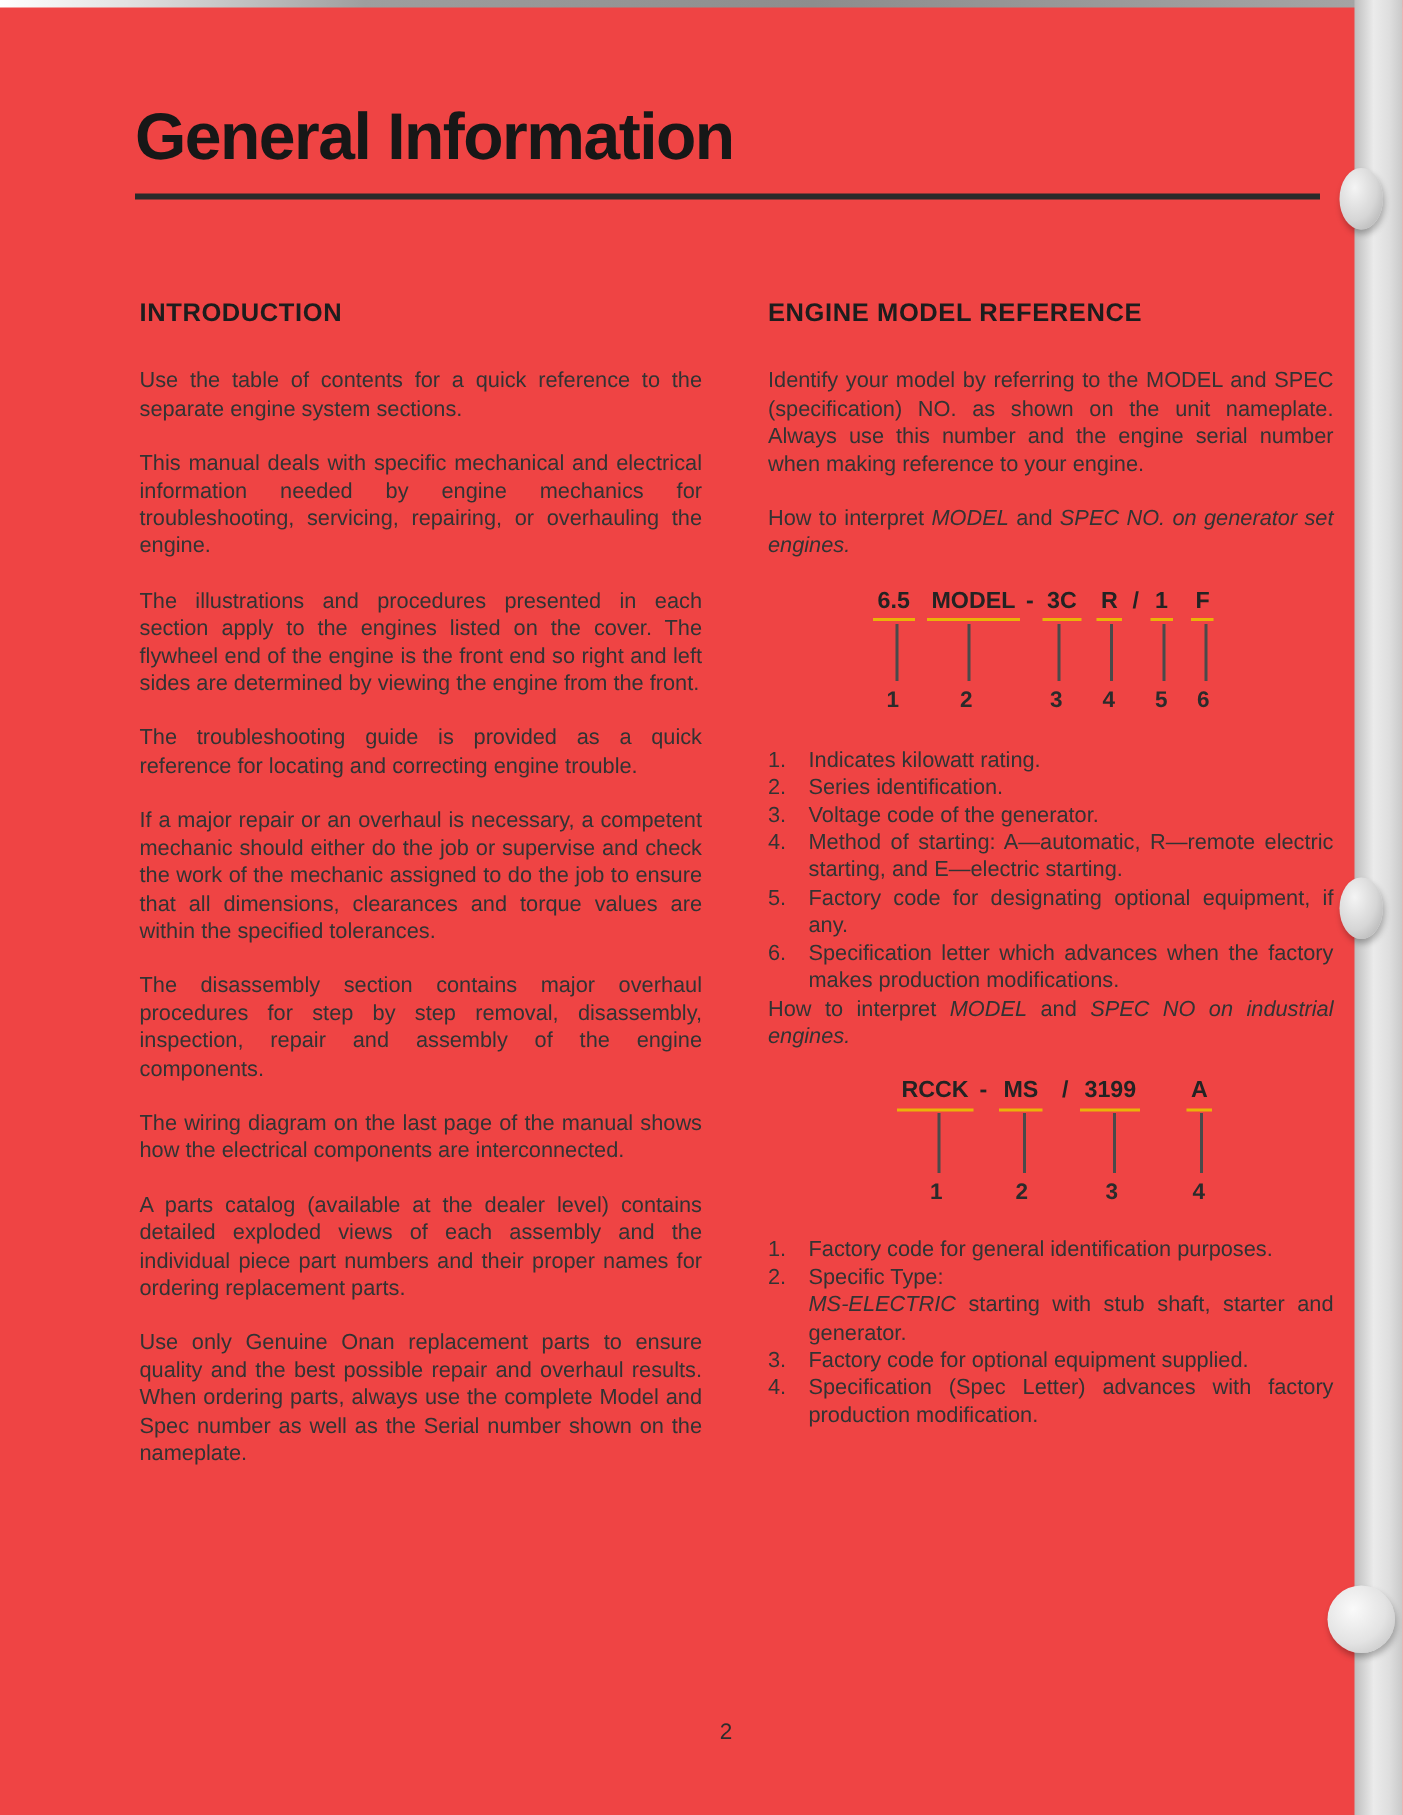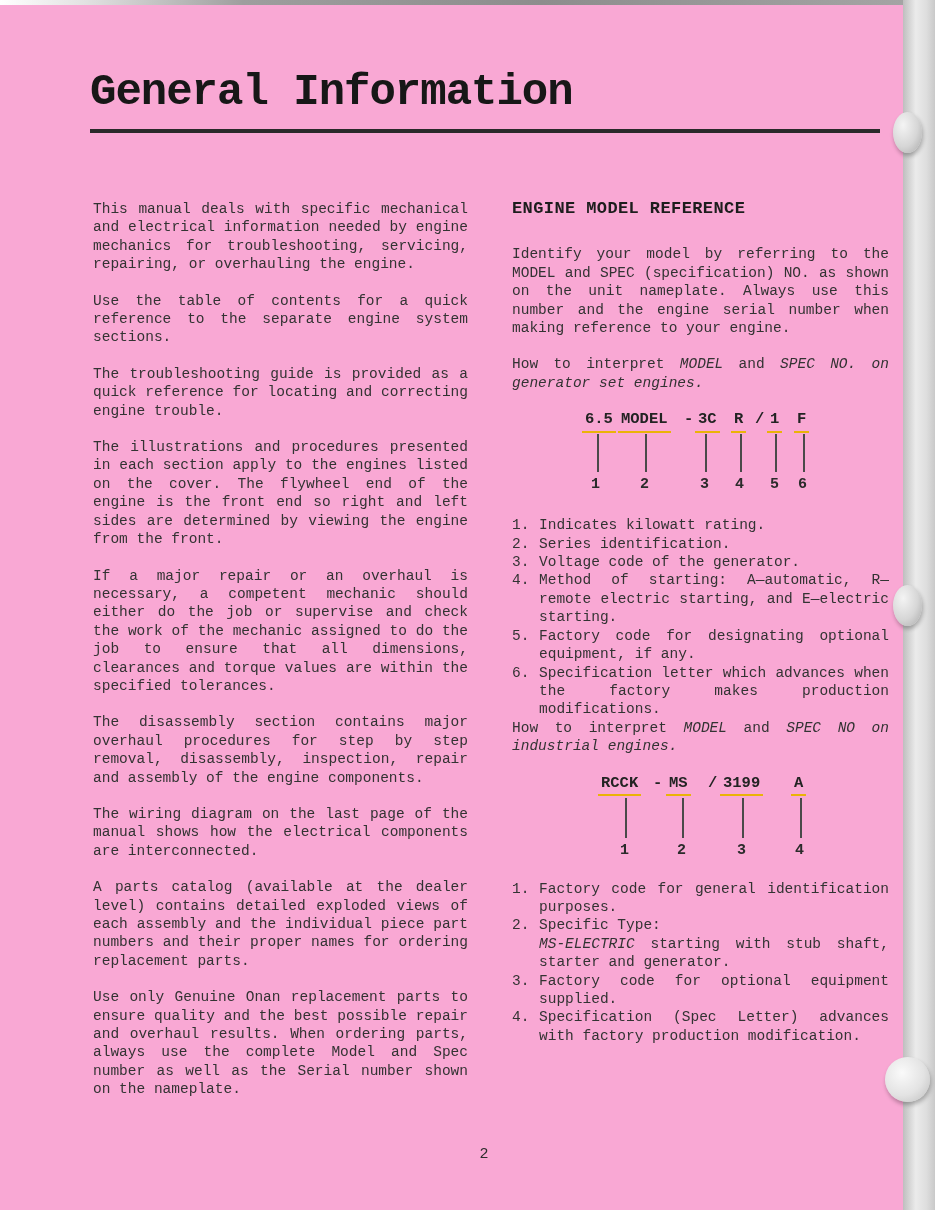--- a/index.html
+++ b/index.html
@@ -1,22 +1,22 @@
 <!DOCTYPE html>
 <html><head>
 <meta charset="utf-8">
 <style>
   html, body { margin: 0; padding: 0; background: #ffffff; }
   .page {
     position: relative;
     width: 935px;
     height: 1210px;
-    background: #f9a8d4;
+    background: #ef4444;
     overflow: hidden;
-    font-family: Liberation Mono, monospace;
+    font-family: Liberation Sans, sans-serif;
     color: #333333;
   }
   
   .top-strip {
     position: absolute; top: 0; left: 0; width: 100%; height: 5px;
     background: linear-gradient(90deg, #ffffff 0%, #e2e2e2 9%, #9e9e9e 26%, #8d8d8d 58%, #a6a6a6 100%);
   }
   .right-strip {
     position: absolute; top: 0; right: 0; width: 31px; height: 100%;
     background: linear-gradient(90deg, #c2c2c2 0%, #ebebeb 38%, #dedede 72%, #c9c9c9 100%);
@@ -86,24 +86,25 @@
   <div class="top-strip"></div>
   <div class="right-strip"></div>
   <div class="bump bump1"></div>
   <div class="bump bump2"></div>
   <div class="bump bump3"></div>
 
   <h1 class="title">General Information</h1>
   <div class="title-rule"></div>
 
   <div class="col col-left">
+    <h2>INTRODUCTION</h2>
+    <p>Use the table of contents for a quick reference to the separate engine system sections.</p>
     <p>This manual deals with specific mechanical and electrical information needed by engine mechanics for troubleshooting, servicing, repairing, or overhauling the engine.</p>
-    <p>Use the table of contents for a quick reference to the separate engine system sections.</p>
+    <p>The illustrations and procedures presented in each section apply to the engines listed on the cover. The flywheel end of the engine is the front end so right and left sides are determined by viewing the engine from the front.</p>
     <p>The troubleshooting guide is provided as a quick reference for locating and correcting engine trouble.</p>
-    <p>The illustrations and procedures presented in each section apply to the engines listed on the cover. The flywheel end of the engine is the front end so right and left sides are determined by viewing the engine from the front.</p>
     <p>If a major repair or an overhaul is necessary, a competent mechanic should either do the job or supervise and check the work of the mechanic assigned to do the job to ensure that all dimensions, clearances and torque values are within the specified tolerances.</p>
     <p>The disassembly section contains major overhaul procedures for step by step removal, disassembly, inspection, repair and assembly of the engine components.</p>
     <p>The wiring diagram on the last page of the manual shows how the electrical components are interconnected.</p>
     <p>A parts catalog (available at the dealer level) contains detailed exploded views of each assembly and the individual piece part numbers and their proper names for ordering replacement parts.</p>
     <p>Use only Genuine Onan replacement parts to ensure quality and the best possible repair and overhaul results. When ordering parts, always use the complete Model and Spec number as well as the Serial number shown on the nameplate.</p>
   </div>
 
   <div class="col col-right">
     <h2>ENGINE MODEL REFERENCE</h2>
     <p>Identify your model by referring to the MODEL and SPEC (specification) NO. as shown on the unit nameplate. Always use this number and the engine serial number when making reference to your engine.</p>

